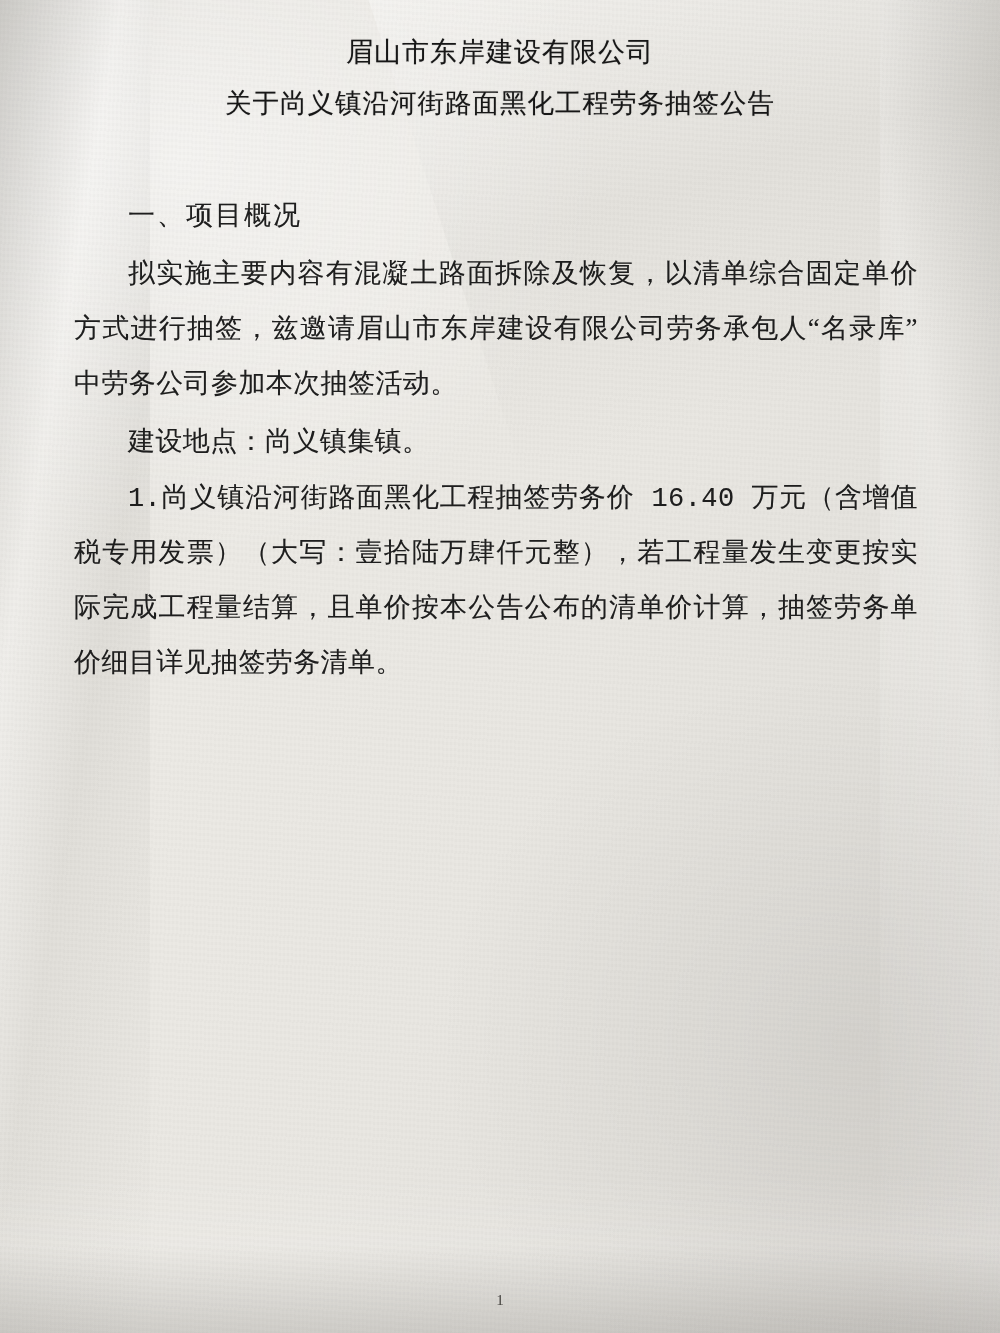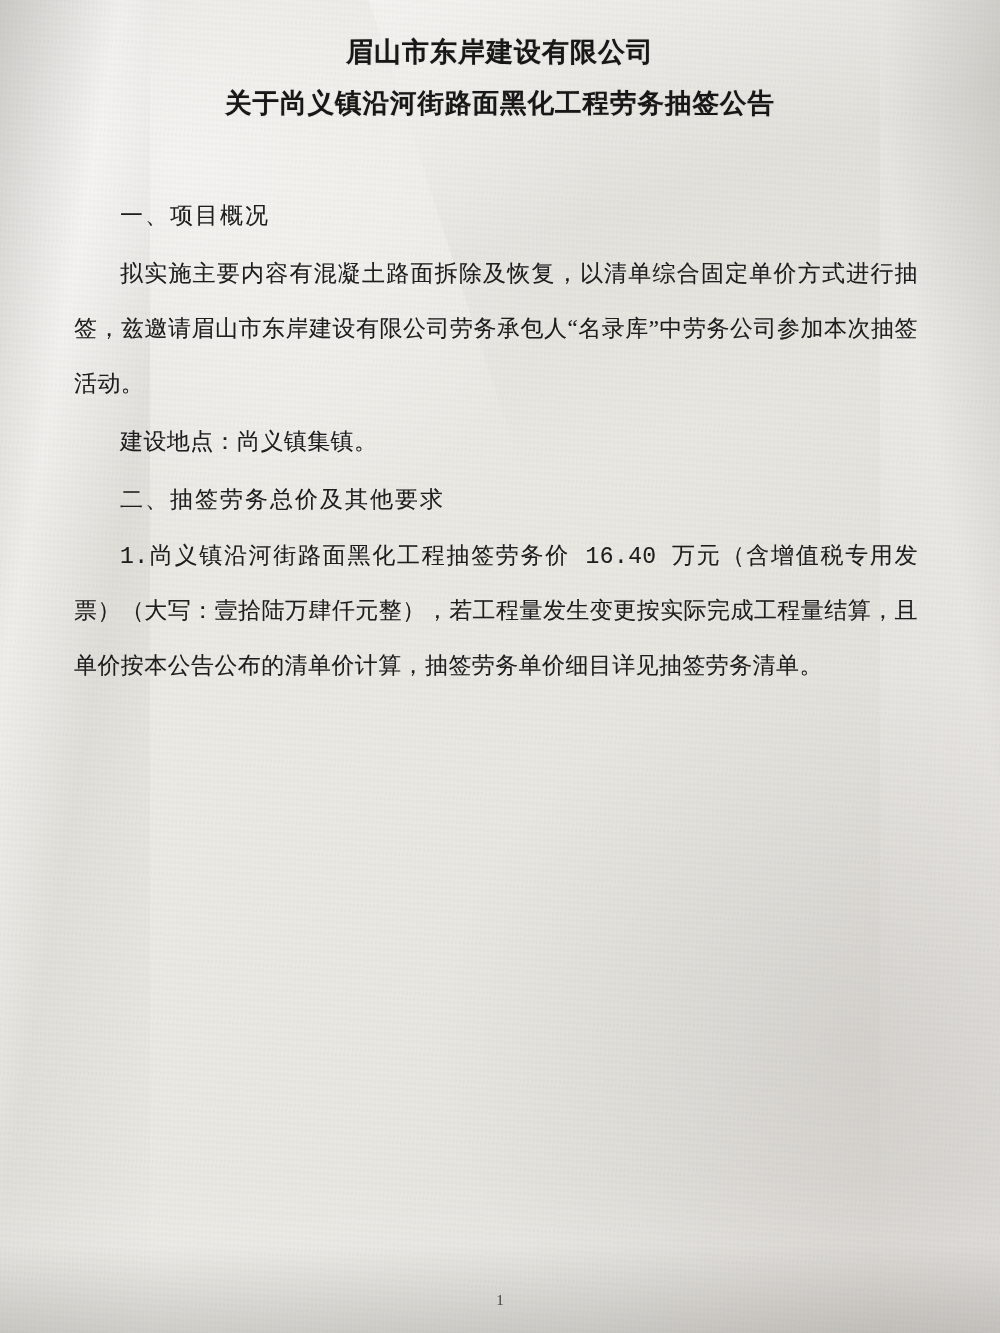--- a/index.html
+++ b/index.html
@@ -71,38 +71,38 @@
     padding: 24px 74px 0 74px;
     color: #1c1c1c;
   }
 
   .title-block {
     text-align: center;
     margin-top: 8px;
   }
   .title-line {
     font-family: "Liberation Sans", "DejaVu Sans", sans-serif;
-    font-weight: bold;
+    font-weight: normal;
     font-size: 27px;
     letter-spacing: 1px;
     color: #171717;
     line-height: 1.55;
     text-shadow: 0 0 1px rgba(0,0,0,0.35);
   }
   .title-line.second {
     font-size: 26.5px;
     margin-top: 9px;
   }
 
   .body-block {
     margin-top: 64px;
   }
 
   p.para {
-    font-size: 23px;
+    font-size: 27px;
     line-height: 55px;
     margin: 0 8px 3px 0;
     text-align: justify;
     text-justify: inter-ideograph;
     letter-spacing: 0.4px;
     color: #1e1e1e;
     text-shadow: 0 0 0.6px rgba(0,0,0,0.25);
   }
   p.indent {
     text-indent: 2em;
@@ -142,20 +142,19 @@
 
     <div class="title-block">
       <div class="title-line">眉山市东岸建设有限公司</div>
       <div class="title-line second">关于尚义镇沿河街路面黑化工程劳务抽签公告</div>
     </div>
 
     <div class="body-block">
       <p class="para heading">一、项目概况</p>
       <p class="para indent">拟实施主要内容有混凝土路面拆除及恢复，以清单综合固定单价方式进行抽签，兹邀请眉山市东岸建设有限公司劳务承包人“名录库”中劳务公司参加本次抽签活动。</p>
       <p class="para indent">建设地点：尚义镇集镇。</p>
-      <p class="para heading">二、抽签劳务总价及其他要求</p>
       <p class="para indent tight">1.尚义镇沿河街路面黑化工程抽签劳务价 16.40 万元（含增值税专用发票）（大写：壹拾陆万肆仟元整），若工程量发生变更按实际完成工程量结算，且单价按本公告公布的清单价计算，抽签劳务单价细目详见抽签劳务清单。</p>
     </div>
 
   </div>
 
   <div class="page-number">1</div>
 </div>
 
 </body></html>

